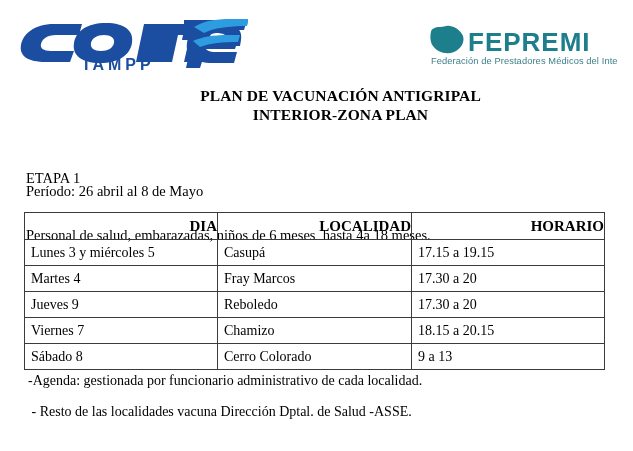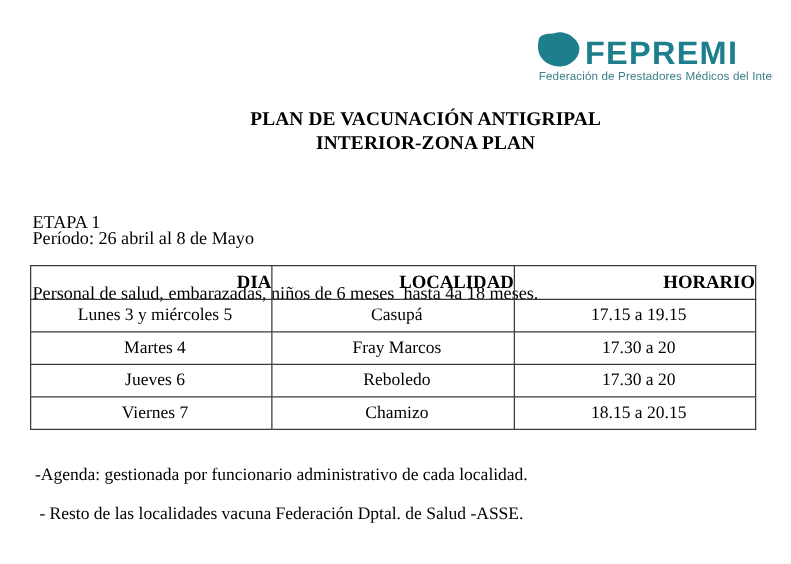--- a/index.html
+++ b/index.html
@@ -101,39 +101,63 @@
   .vac-table thead th {
     font-weight: bold;
     font-size: 15px;
     height: 22px;
     padding-top: 2px;
     padding-bottom: 2px;
     text-align: right;
   }
   .vac-table tbody td {
     height: 19px;
-    text-align: center;
   }
 
   
   .notes {
     position: absolute;
     left: 28px;
     top: 371px;
     font-size: 14px;
     line-height: 19px;
   }
   .note-line { white-space: pre; }
   .note-gap { height: 12px; }
 </style>
 </head>
 <body>
 
 <div class="header">
 
+  <div class="comef-logo">
+    <svg width="230" height="52" viewBox="0 0 230 52" xmlns="http://www.w3.org/2000/svg">
+      <g>
+
+        <path d="M36 6 C16 6 5 16 3 27 C1 38 10 44 28 44 L52 44 L56 33 L33 33 C25 33 22 30 23 26 C24 21 29 17 38 17 L61 17 L64 6 Z" fill="#1b4da0"></path>
+
+        <path d="M88 5 C69 5 58 13 56 25 C54 37 63 45 82 45 C101 45 112 37 114 25 C116 13 107 5 88 5 Z
+                 M86 17 C93 17 97 20 96 25 C95 30 90 33 83 33 C76 33 72 30 73 25 C74 20 79 17 86 17 Z" fill="#1b4da0"></path>
+
+        <path d="M118 44 L126 6 L170 6 C182 6 187 11 185 20 L180 44 L166 44 L171 22 C172 18 170 17 165 17 L152 17 L146 44 Z" fill="#1b4da0"></path>
+        <path d="M141 44 L147 17 L160 17 L154 44 Z" fill="#1b4da0"></path>
+
+        <path d="M200 5 C182 5 171 13 169 25 C167 37 176 45 195 45 L216 45 L219 34 L198 34 C191 34 187 32 187 28 L222 28 L223 22 C225 11 217 5 200 5 Z
+                 M198 15 C205 15 209 17 209 21 L189 21 C191 17 194 15 198 15 Z" fill="#1b4da0"></path>
+      </g>
+
+      <g>
+        <path d="M168 2 L231 2 L228 12 L196 12 L193 22 L222 22 L219 31 L190 31 L184 50 L170 50 L176 22 L166 22 L168 12 Z" transform="translate(-2,0)" fill="#1b4da0"></path>
+        <path d="M176 9 C186 3 196 1 214 1 L231 1 L229 8 C210 8 196 10 186 15 Z" fill="#2e9ce0"></path>
+        <path d="M175 23 C184 19 194 17 210 17 L222 17 L220 24 C205 24 192 25 182 29 Z" fill="#2e9ce0"></path>
+      </g>
+
+      <text x="66" y="52" font-family="'Liberation Sans', sans-serif" font-size="16" font-weight="bold" letter-spacing="4" fill="#1b4da0">IAMPP</text>
+    </svg>
+  </div>
 
   <div class="fepremi-logo">
     <svg width="190" height="44" viewBox="0 0 190 44" xmlns="http://www.w3.org/2000/svg">
 
       <path d="M3 8 C3 5 7 3 12 3 C16 3 18 1 22 2 C28 3 33 7 35 12 C37 18 33 25 26 28 C18 31 9 28 5 22 C2 18 2 12 3 8 Z" fill="#1d7f8c"></path>
       <text x="40" y="27" font-family="'Liberation Sans', sans-serif" font-size="26" font-weight="bold" letter-spacing="1" fill="#1d7f8c">FEPREMI</text>
       <text x="3" y="40" font-family="'Liberation Sans', sans-serif" font-size="9.3" fill="#3d7f88" letter-spacing="0.1">Federación de Prestadores Médicos del Interior</text>
     </svg>
   </div>
 </div>
@@ -168,29 +192,34 @@
       <td>Lunes 3 y miércoles 5</td>
       <td>Casupá</td>
       <td>17.15 a 19.15</td>
     </tr>
     <tr>
       <td>Martes 4</td>
       <td>Fray Marcos</td>
       <td>17.30 a 20</td>
     </tr>
     <tr>
-      <td>Jueves 6</td>
+      <td>Jueves 9</td>
       <td>Reboledo</td>
       <td>17.30 a 20</td>
     </tr>
     <tr>
       <td>Viernes 7</td>
       <td>Chamizo</td>
       <td>18.15 a 20.15</td>
     </tr>
+    <tr>
+      <td>Sábado 8</td>
+      <td>Cerro Colorado</td>
+      <td>9 a 13</td>
+    </tr>
   </tbody>
 </table>
 
 <div class="notes">
   <div class="note-line">-Agenda: gestionada por funcionario administrativo de cada localidad.</div>
   <div class="note-gap"></div>
-  <div class="note-line"> - Resto de las localidades vacuna Federación Dptal. de Salud -ASSE.</div>
+  <div class="note-line"> - Resto de las localidades vacuna Dirección Dptal. de Salud -ASSE.</div>
 </div>
 
 </body></html>

